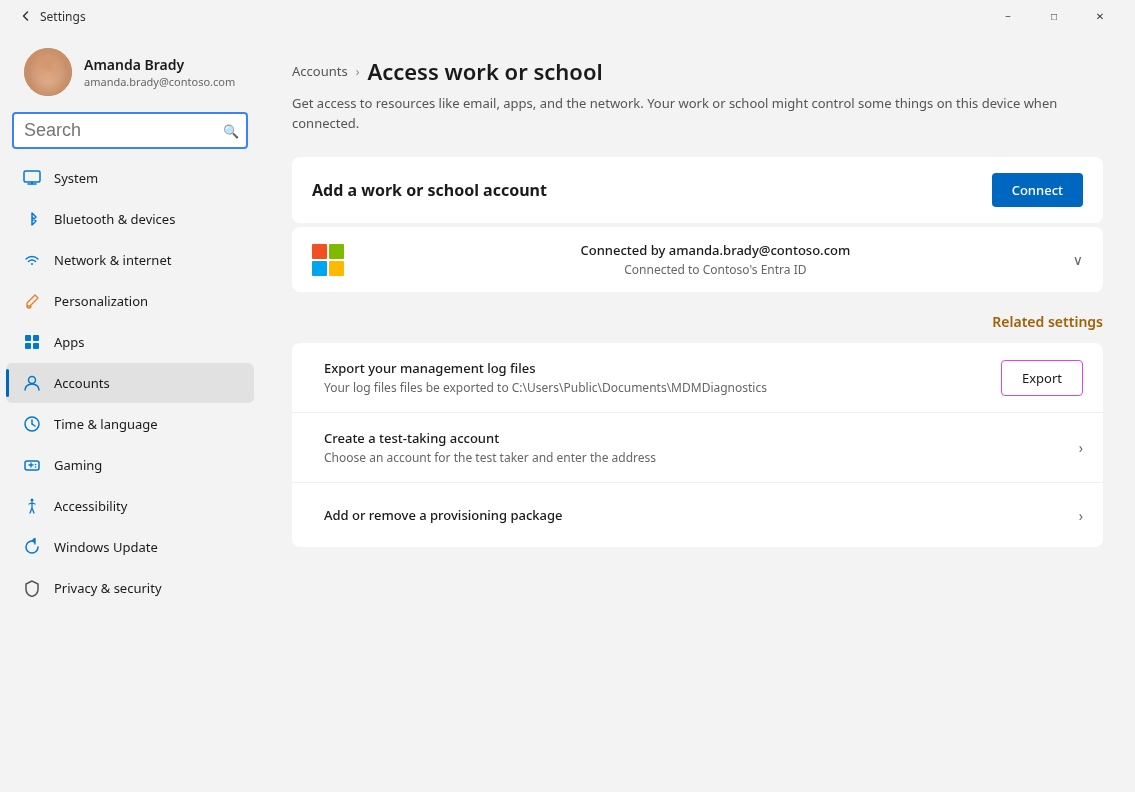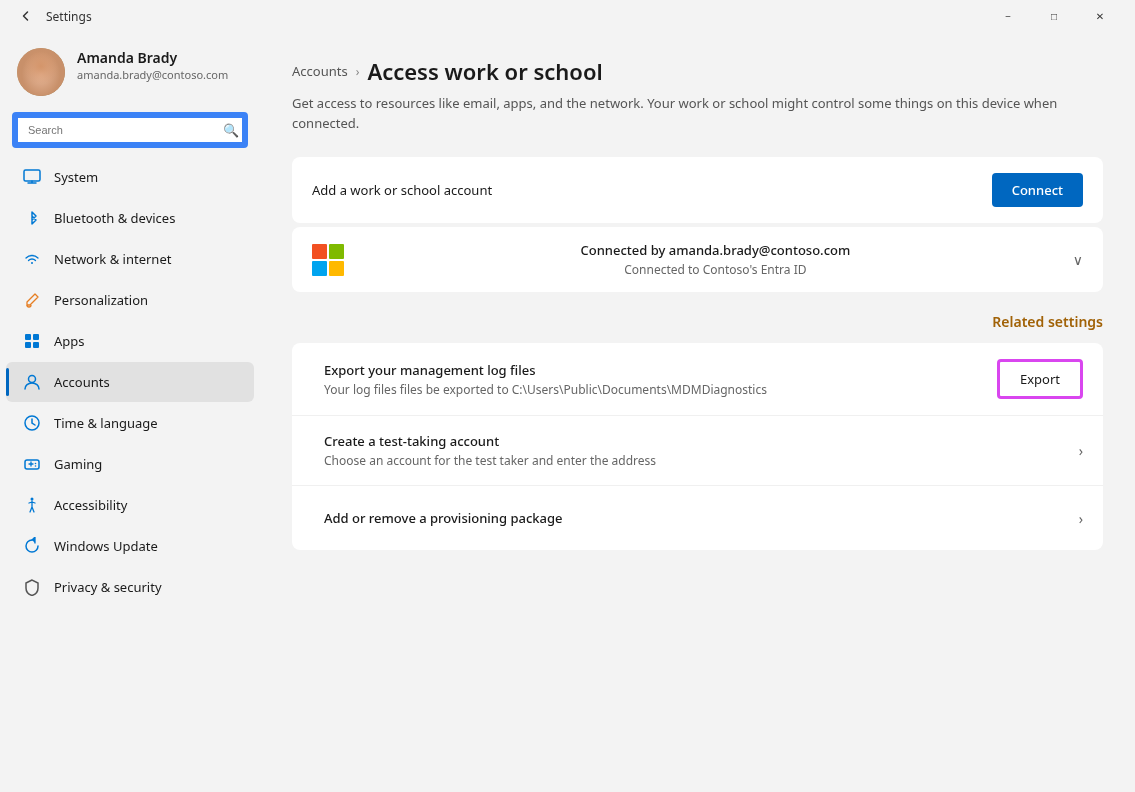--- a/index.html
+++ b/index.html
@@ -29,21 +29,21 @@
       justify-content: center;
       border-radius: 4px;
       cursor: pointer;
       font-size: 14px;
       color: #333;
     }
     .titlebar-title {
       flex: 1;
       font-size: 12px;
       color: #333;
-      margin-left: 6px;
+      margin-left: 0;
     }
     .titlebar-controls {
       display: flex;
       gap: 0;
     }
     .titlebar-btn {
       width: 46px;
       height: 32px;
       display: flex;
       align-items: center;
@@ -64,22 +64,24 @@
       width: 260px;
       background: #f3f3f3;
       display: flex;
       flex-direction: column;
       flex-shrink: 0;
       padding-bottom: 16px;
       overflow-y: auto;
     }
     .sidebar-user {
       display: flex;
-      padding: 16px 16px 12px 17px;
+      align-items: center;
+      padding: 16px 16px 12px 0;
       gap: 12px;
+      margin-left: 24px;
     }
     .sidebar-avatar {
       width: 48px;
       height: 48px;
       border-radius: 50%;
       background: #c8a882;
       overflow: hidden;
       flex-shrink: 0;
       display: flex;
       align-items: center;
@@ -114,24 +116,24 @@
       font-size: 11px;
       color: #666;
     }
     .sidebar-search {
       margin: 4px 12px 8px 12px;
       position: relative;
     }
     .sidebar-search input {
       width: 100%;
       padding: 6px 48px 6px 10px;
-      border: 6px solid #3b82f6;
+      border: 2px solid #3b82f6;
       border-radius: 4px;
       background: white;
-      font-size: 11px;
+      font-size: 18px;
       color: #333;
       outline: none;
     }
     .sidebar-search-icon {
       position: absolute;
       right: 8px;
       top: 50%;
       transform: translateY(-50%);
       font-size: 13px;
       color: #666;
@@ -227,41 +229,41 @@
       display: flex;
       align-items: center;
       padding: 16px 20px;
       min-height: 64px;
     }
 
     .card-row-content {
       flex: 1;
     }
     .card-row-title {
-      font-size: 13px;
-      font-weight: 400;
+      font-size: 16px;
+      font-weight: 700;
       color: #1a1a1a;
     }
 
     .btn-connect {
       background: #0067c0;
       color: white;
       border: none;
       border-radius: 4px;
       padding: 8px 20px;
       font-size: 13px;
       cursor: pointer;
       font-family: inherit;
       font-weight: 500;
     }
 
     .btn-export {
       background: white;
       color: #1a1a1a;
-      border: 3px solid #d946ef;
+      border: 1px solid #d946ef;
       border-radius: 4px;
       padding: 8px 20px;
       font-size: 13px;
       cursor: pointer;
       font-family: inherit;
     }
 
     .connected-card {
       background: white;
       border-radius: 8px;

